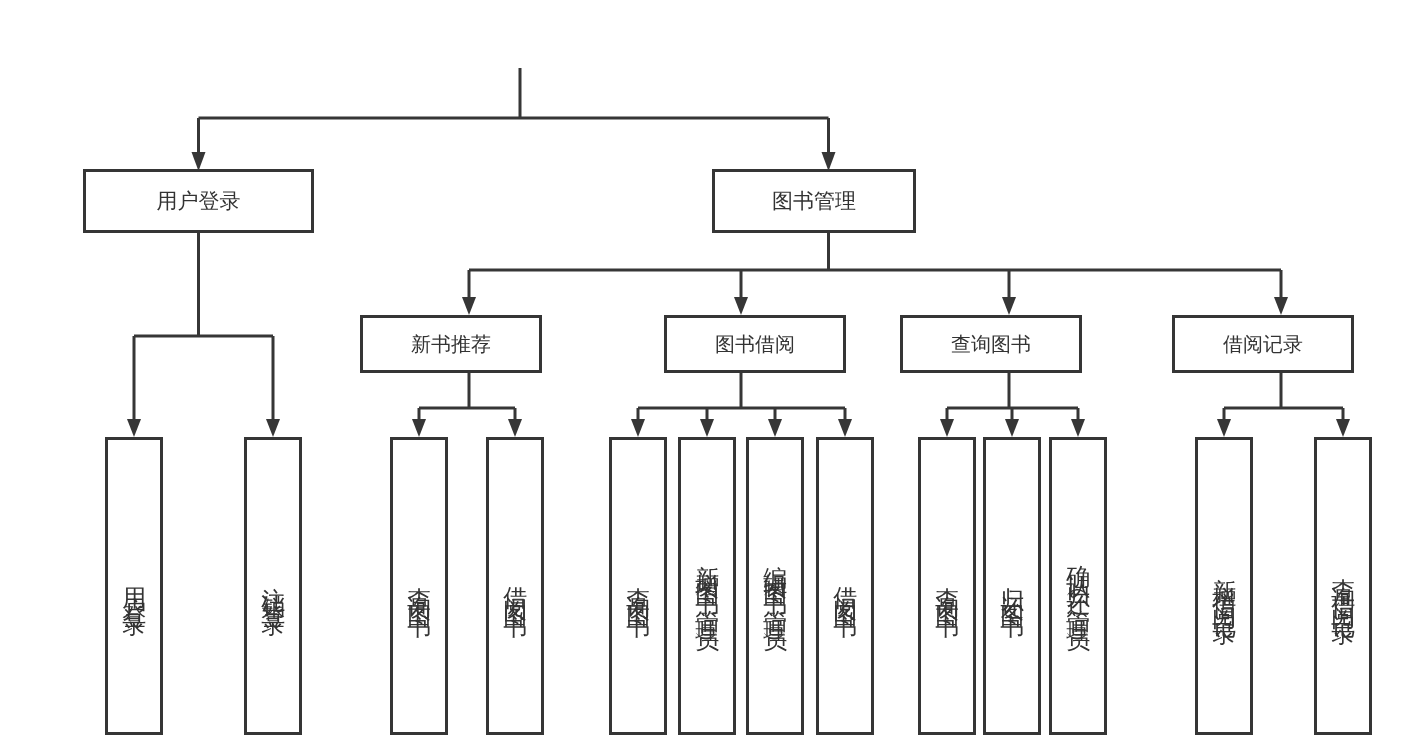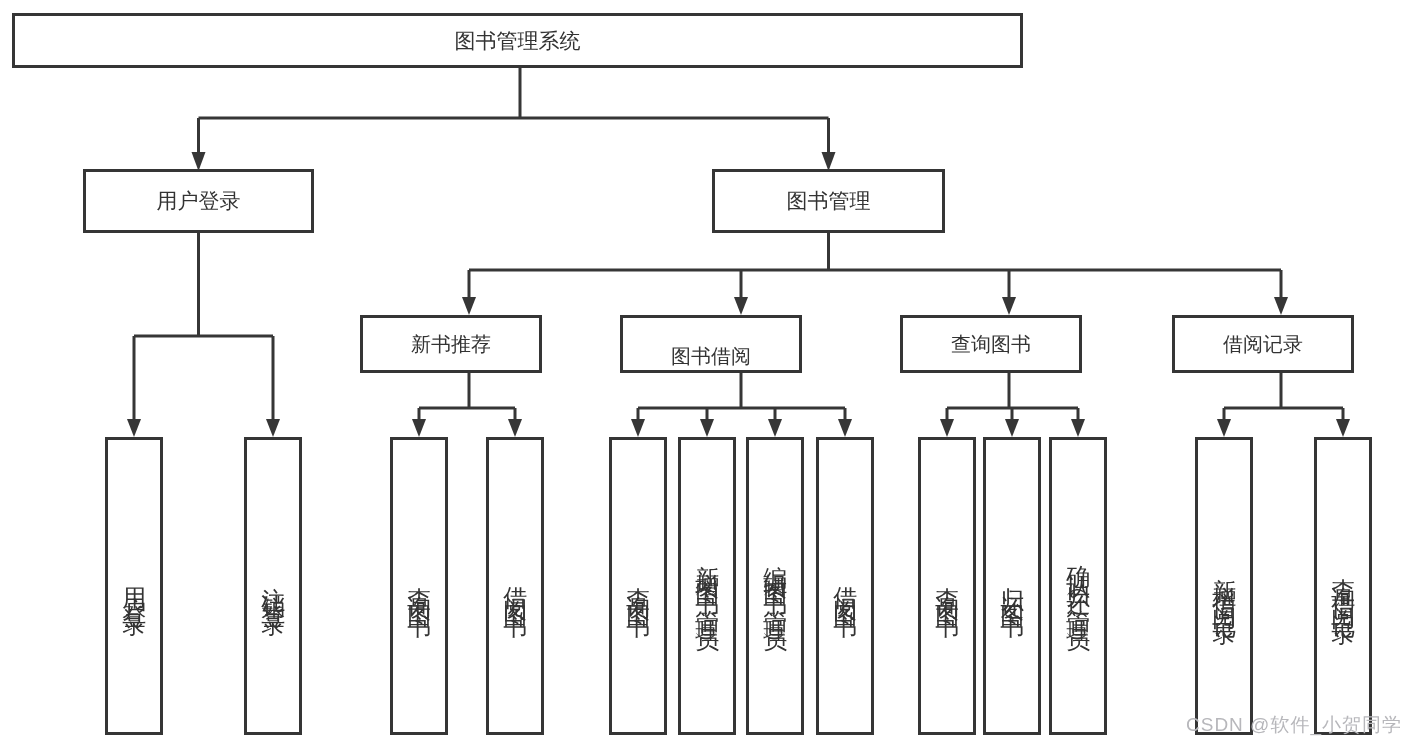--- a/index.html
+++ b/index.html
@@ -89,35 +89,32 @@
       <polygon points="775,437 768,419 782,419"></polygon>
       <polygon points="845,437 838,419 852,419"></polygon>
       <polygon points="947,437 940,419 954,419"></polygon>
       <polygon points="1012,437 1005,419 1019,419"></polygon>
       <polygon points="1078,437 1071,419 1085,419"></polygon>
       <polygon points="1224,437 1217,419 1231,419"></polygon>
       <polygon points="1343,437 1336,419 1350,419"></polygon>
     </g>
   </svg>
 
-  <div class="hnode" style="left:12px; top:13px; width:1011px; height:55px;">
-    <span>图书管理系统</span>
-  </div>
 
   <div class="hnode" style="left:83px; top:169px; width:231px; height:64px;">
     <span>用户登录</span>
   </div>
-  <div class="hnode" style="left:712px; top:169px; width:233px; height:64px;">
+  <div class="hnode" style="left:712px; top:169px; width:204px; height:64px;">
     <span>图书管理</span>
   </div>
 
   <div class="hnode lvl3" style="left:360px;">
     <span>新书推荐</span>
   </div>
-  <div class="hnode lvl3" style="left:620px;align-items:flex-end;">
+  <div class="hnode lvl3" style="left:664px;">
     <span>图书借阅</span>
   </div>
   <div class="hnode lvl3" style="left:900px;">
     <span>查询图书</span>
   </div>
   <div class="hnode lvl3" style="left:1172px;">
     <span>借阅记录</span>
   </div>
 
   <div class="vnode" style="left:105px;">
@@ -157,15 +154,14 @@
     <span>确认归还（管理员）</span>
   </div>
 
   <div class="vnode" style="left:1195px;">
     <span>新增借阅记录</span>
   </div>
   <div class="vnode" style="left:1314px;">
     <span>查询借阅记录</span>
   </div>
 
-  <div class="watermark">CSDN @软件_小贺同学</div>
 
 </div>
 
 </body></html>

